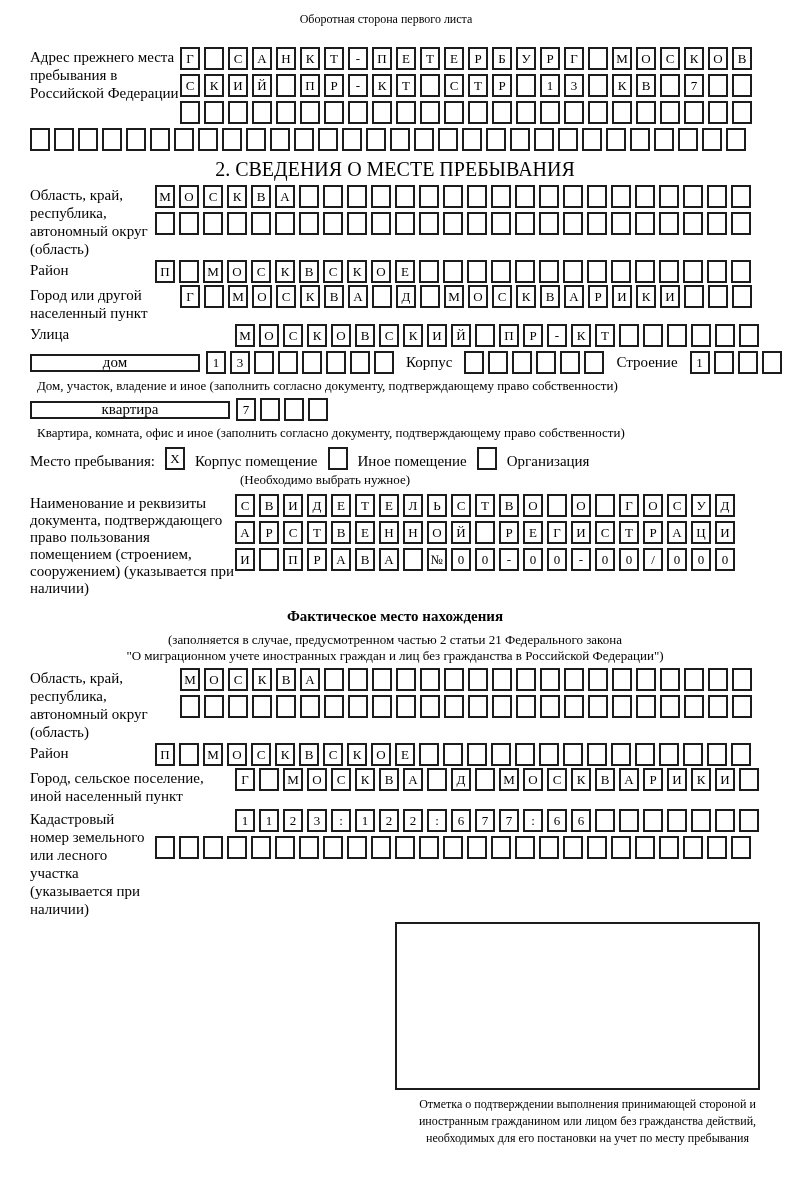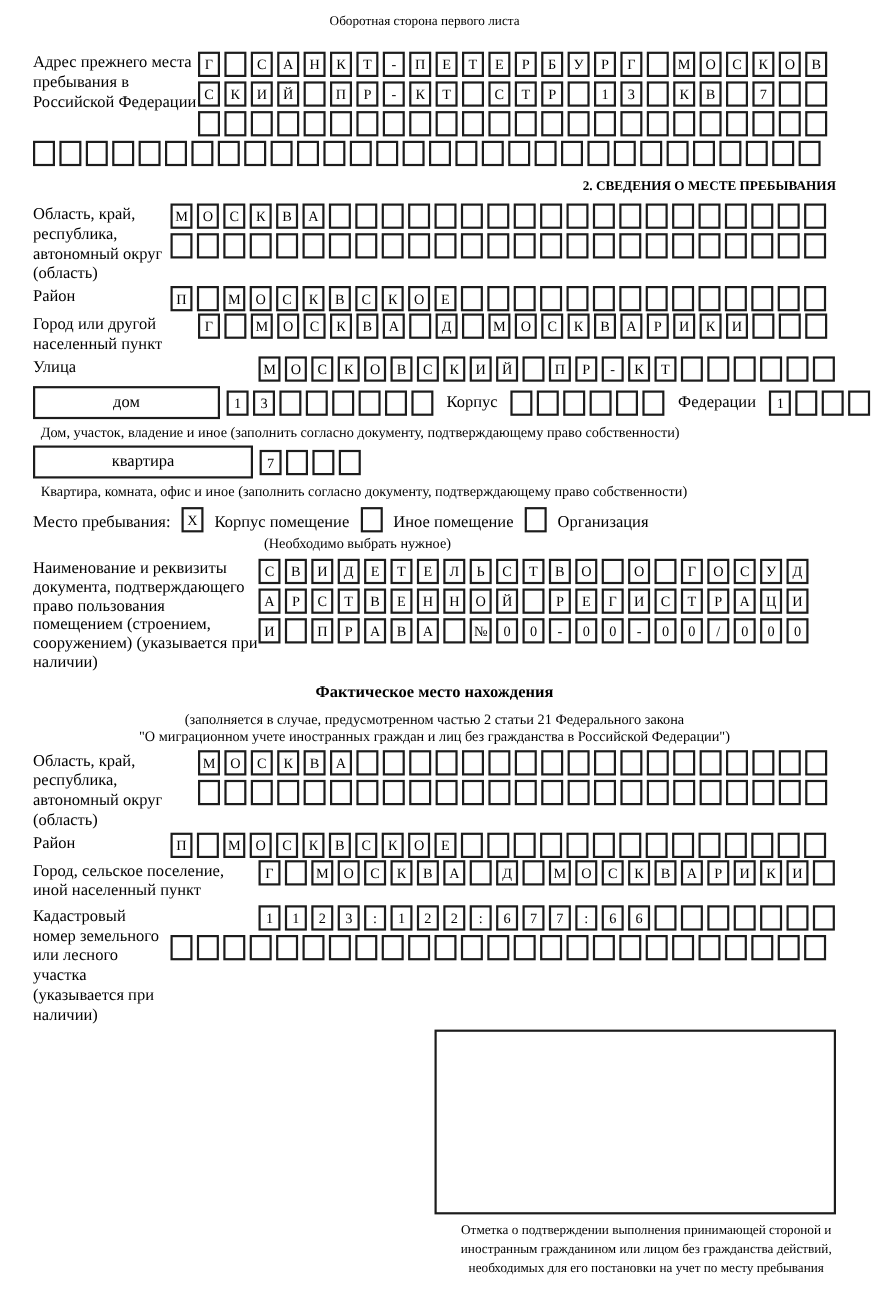--- a/index.html
+++ b/index.html
@@ -20,27 +20,27 @@
 
   .cellrow { display:flex; gap:4px; }
   .cell {
     width:20px; height:23px; flex-shrink:0;
     border:2px solid #1c1c1c;
     display:inline-flex; align-items:center; justify-content:center;
     font-size:13px; line-height:1;
   }
   .note { font-size:13px; line-height:16px; }
   .center { text-align:center; }
-  .sec-title { text-align:right; font-weight:bold; font-size:12px; line-height:20px; }
+  .sec-title { text-align:center; font-weight:normal; font-size:20px; line-height:20px; }
 
   .mt26{margin-top:20px;} .mt8{margin-top:8px;} .mt6{margin-top:6px;}
   .mt4{margin-top:4px;} .mt2{margin-top:2px;} .mt10{margin-top:10px;}
 
   .named-box {
-    border:2px solid #1c1c1c; height:30px; flex-shrink:0;
+    border:2px solid #1c1c1c; height:18px; flex-shrink:0;
     display:inline-flex; align-items:center; justify-content:center;
     font-size:15px;
   }
   .house-row { display:flex; align-items:center; gap:6px; }
   .inline-label { font-size:15px; padding:0 6px; white-space:nowrap; }
   .note-indent { margin-left:7px; }
 
   .stay-row { display:flex; align-items:flex-end; font-size:15px; }
   .stay-row .cell { margin:0 10px; }
   .stay-gap { margin-left:14px; }
@@ -350,21 +350,21 @@
       </div>
     <div class="inline-label">Корпус</div>
     <div class="cellrow">
         <div class="cell"></div>
         <div class="cell"></div>
         <div class="cell"></div>
         <div class="cell"></div>
         <div class="cell"></div>
         <div class="cell"></div>
       </div>
-    <div class="inline-label">Федерации</div>
+    <div class="inline-label">Строение</div>
     <div class="cellrow">
         <div class="cell">1</div>
         <div class="cell"></div>
         <div class="cell"></div>
         <div class="cell"></div>
       </div>
   </div>
   <div class="note note-indent mt4">Дом, участок, владение и иное (заполнить согласно документу, подтверждающему право собственности)</div>
 
   <div class="house-row mt4">

